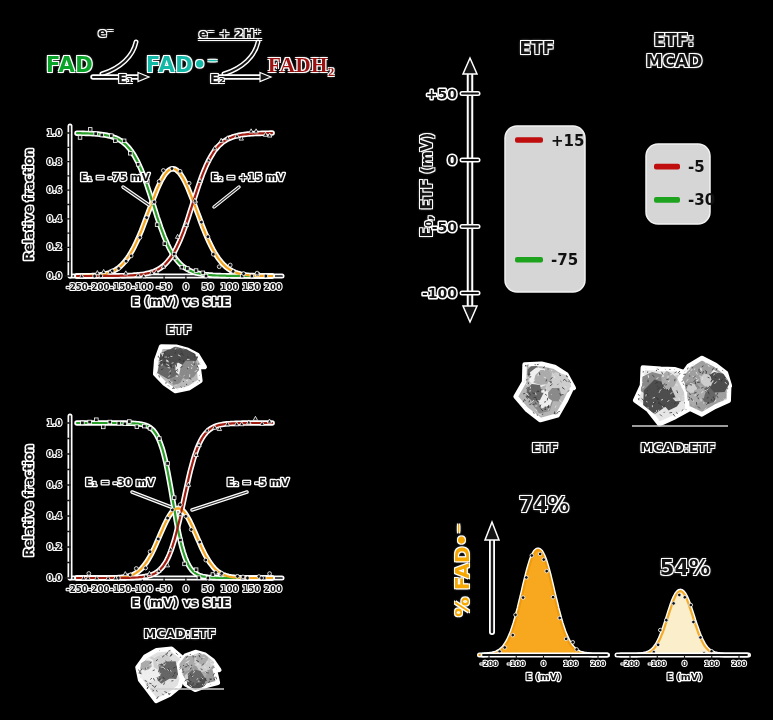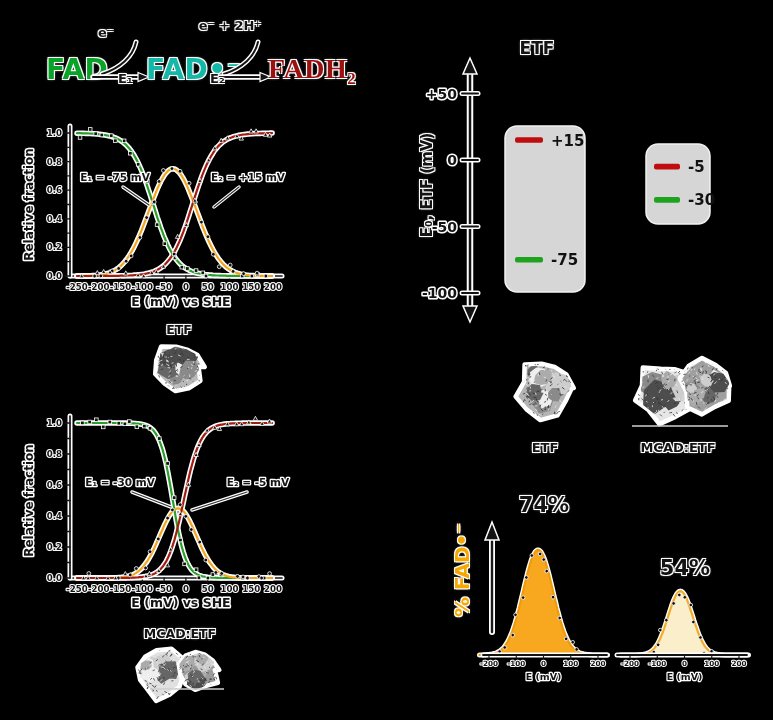--- a/index.html
+++ b/index.html
@@ -1,21 +1,21 @@
 <!DOCTYPE html>
 <html><head>
 <meta charset="utf-8">
 <style>
   html,body{margin:0;padding:0;background:#000;}
   #canvas{position:relative;width:773px;height:720px;background:#000;overflow:hidden;
           font-family:"DejaVu Sans",sans-serif;}
   .abs{position:absolute;}
   .halo{color:#141414;
         text-shadow:-1px -1px 0 #fff,1px -1px 0 #fff,-1px 1px 0 #fff,1px 1px 0 #fff,0 0 3px #fff;}
-  .chem{font-weight:bold;font-size:28px;letter-spacing:0.5px;
+  .chem{font-weight:bold;font-size:21px;letter-spacing:0.5px;
         text-shadow:-1px -1px 0 #fff,1px -1px 0 #fff,-1px 1px 0 #fff,1px 1px 0 #fff,0 0 3px #fff;}
   .small-b{font-weight:bold;font-size:13px;}
   .ctr{text-align:center;}
   .hdr{font-weight:bold;font-size:17px;line-height:21px;}
   .struct-label{font-weight:bold;font-size:12.5px;}
   .pct{font-weight:bold;font-size:21px;}
   .rot{transform:rotate(-90deg);}
   .underline-bar{height:2px;background:#cfcfcf;opacity:0.75;}
   svg{position:absolute;overflow:visible;}
 </style>
@@ -29,21 +29,21 @@
     <span class="abs halo small-b" style="left:68px;top:11px;">e⁻</span>
     <svg style="left:60px;top:26px;" width="62" height="44" class="rxn-arrow">
         <path d="M 46 2 C 43 16, 31 28, 12 34" stroke="#ffffff" stroke-width="5" fill="none" stroke-linecap="round" stroke-linejoin="round"></path>
         <path d="M 46 2 C 43 16, 31 28, 12 34" stroke="#141414" stroke-width="2" fill="none" stroke-linecap="round" stroke-linejoin="round"></path>
         <path d="M 3 37 H 49" stroke="#ffffff" stroke-width="5.5" fill="none" stroke-linecap="round" stroke-linejoin="round"></path>
         <path d="M 3 37 H 49" stroke="#141414" stroke-width="2.2" fill="none" stroke-linecap="round" stroke-linejoin="round"></path>
         <path d="M 48 32.5 L 59 37 L 48 41.5 Z" fill="#141414" stroke="#fff" stroke-width="1.2"></path>
       </svg>
     <span class="abs halo small-b" style="left:88px;top:57px;">E₁</span>
     <span class="abs chem" style="left:116px;top:39px;color:#14b8a6;">FAD•⁻</span>
-    <span class="abs halo small-b ctr" style="left:160px;top:4px;width:80px;">e⁻ + 2H⁺</span>
+    <span class="abs halo small-b ctr" style="left:160px;top:12px;width:80px;text-decoration:underline;">e⁻ + 2H⁺</span>
     <svg style="left:182px;top:26px;" width="62" height="44" class="rxn-arrow">
         <path d="M 46 2 C 43 16, 31 28, 12 34" stroke="#ffffff" stroke-width="5" fill="none" stroke-linecap="round" stroke-linejoin="round"></path>
         <path d="M 46 2 C 43 16, 31 28, 12 34" stroke="#141414" stroke-width="2" fill="none" stroke-linecap="round" stroke-linejoin="round"></path>
         <path d="M 3 37 H 49" stroke="#ffffff" stroke-width="5.5" fill="none" stroke-linecap="round" stroke-linejoin="round"></path>
         <path d="M 3 37 H 49" stroke="#141414" stroke-width="2.2" fill="none" stroke-linecap="round" stroke-linejoin="round"></path>
         <path d="M 48 32.5 L 59 37 L 48 41.5 Z" fill="#141414" stroke="#fff" stroke-width="1.2"></path>
       </svg>
     <span class="abs halo small-b" style="left:180px;top:57px;">E₂</span>
     <span class="abs chem" style="left:238px;top:39px;color:#9b1110;font-family:Liberation Serif, serif;">FADH₂</span>
   </div>
@@ -731,20 +731,24 @@
         <path d="M 58.9 49.9 l 1.9 -0.8" stroke="#333" stroke-width="0.8" fill="none" stroke-linecap="round" stroke-linejoin="round"></path>
         <path d="M 82.7 49.0 l -0.8 -1.6" stroke="#333" stroke-width="0.8" fill="none" stroke-linecap="round" stroke-linejoin="round"></path>
         <path d="M 93.4 35.1 l 0.9 -1.7" stroke="#333" stroke-width="0.8" fill="none" stroke-linecap="round" stroke-linejoin="round"></path>
         <path d="M 66.2 10.9 l 0.8 -0.5" stroke="#333" stroke-width="0.8" fill="none" stroke-linecap="round" stroke-linejoin="round"></path>
         <path d="M 69.1 35.7 l 1.4 -1.2" stroke="#333" stroke-width="0.8" fill="none" stroke-linecap="round" stroke-linejoin="round"></path>
       </g>
     </svg>
   <div class="abs underline-bar" style="left:150px;top:688px;width:74px;"></div>
 
   <div class="abs halo hdr ctr" style="left:492px;top:38px;width:90px;">ETF</div>
+  <div class="abs halo hdr ctr" style="left:627px;top:30px;width:94px;">
+    <div>ETF:</div>
+    <div>MCAD</div>
+  </div>
   <div class="abs halo ctr rot" style="left:347px;top:176px;width:160px;font-weight:bold;font-size:15px;">E₀, ETF (mV)</div>
   <svg id="energy" style="left:400px;top:30px;" width="373" height="300">
       <path d="M 70 40 V 280" stroke="#ffffff" stroke-width="6.5" fill="none" stroke-linecap="round" stroke-linejoin="round"></path>
       <path d="M 70 40 V 280" stroke="#141414" stroke-width="2.5" fill="none" stroke-linecap="round" stroke-linejoin="round"></path>
       <path d="M 70 28 L 63 44 L 77 44 Z" fill="#141414" stroke="#fff" stroke-width="1.5"></path>
       <path d="M 70 292 L 63 276 L 77 276 Z" fill="#141414" stroke="#fff" stroke-width="1.5"></path>
       <path d="M 62 63.5 H 78" stroke="#ffffff" stroke-width="5" fill="none" stroke-linecap="round" stroke-linejoin="round"></path>
       <path d="M 62 63.5 H 78" stroke="#141414" stroke-width="2" fill="none" stroke-linecap="round" stroke-linejoin="round"></path>
       <text x="57" y="68.5" font-size="14" font-family="&quot;DejaVu Sans&quot;,sans-serif" font-weight="bold" fill="#141414" text-anchor="end" stroke="#fff" stroke-width="3" paint-order="stroke" stroke-linejoin="round">+50</text>
       <path d="M 62 130 H 78" stroke="#ffffff" stroke-width="5" fill="none" stroke-linecap="round" stroke-linejoin="round"></path>

